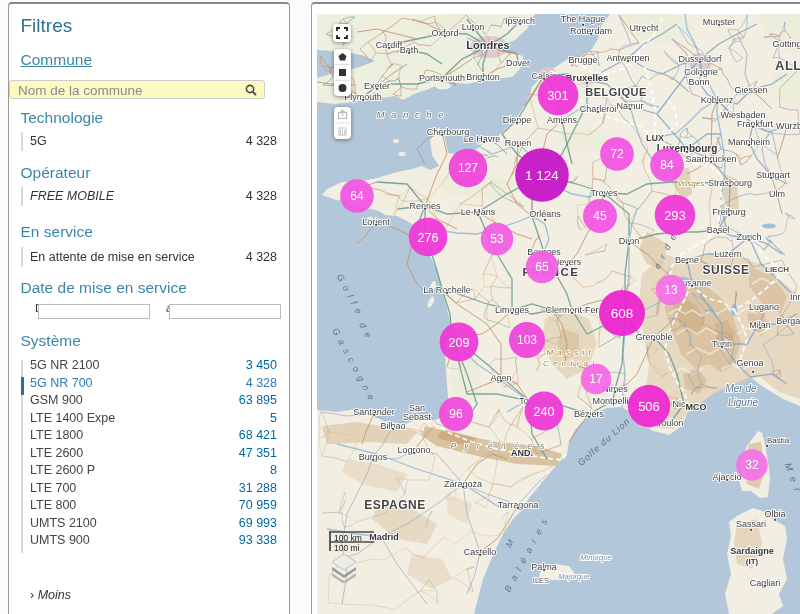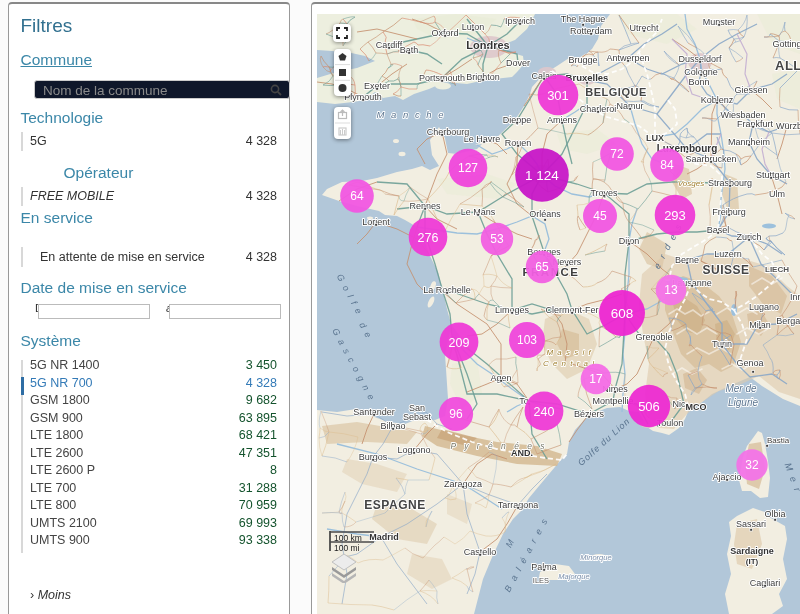--- a/index.html
+++ b/index.html
@@ -12,29 +12,29 @@
 #mapcanvas svg { position:absolute; left:0; top:0; }
 #sidebar {
   position:absolute; left:8px; top:2px; width:282px; height:620px;
   background:#fff; border:1px solid #999; border-top:2px solid #888; border-radius:4px;
 }
 .h1 { position:absolute; left:11.5px; color:#31708f; font-size:19px; }
 .h2 { position:absolute; left:11.5px; color:#3b87a8; font-size:15.5px; }
 .facet-bar { position:absolute; left:12px; width:2px; background:#d8d8d8; }
 .facet-txt { position:absolute; left:21px; font-size:12.5px; color:#333; }
 .facet-cnt { position:absolute; right:12px; font-size:12.5px; color:#333; }
-#searchbox { position:absolute; left:25px; top:76px; width:256px; height:19px; border:1px solid #ccc; border-radius:3px; background:#0f172a; }
+#searchbox { position:absolute; left:0; top:76px; width:256px; height:19px; border:1px solid #ccc; border-radius:3px; background:#fef9c3; }
 #searchbox .ph { position:absolute; left:8px; top:2px; font-size:13.5px; color:#8a8a8a; }
 .mag { position:absolute; right:7px; top:3px; width:12px; height:12px; }
 .dlbl { position:absolute; font-size:11.2px; color:#333;margin-left:12px; }
 .dinput { position:absolute; top:300px; height:15px; border:1px solid #bbb; background:#fff; }
 #syslist { position:absolute; left:0; top:355.5px; width:280px; }
 .srow { position:relative; height:17.56px; }
 .srow .t { position:absolute; left:21px; top:-1.5px; font-size:12.5px; color:#444; }
-.srow .c { position:absolute; right:12px; top:-1.5px; font-size:12.5px; color:#14532d; }
+.srow .c { position:absolute; right:12px; top:-1.5px; font-size:12.5px; color:#0369a1; }
 .srow .b { position:absolute; left:12px; top:0; width:2px; height:17.56px; background:#d8d8d8; }
 .srow.sel .t, .srow.sel .c { color:#337ab7; }
 .srow.sel .b { width:3px; background:#2e6da4; }
 .moins { position:absolute; left:21px; top:584px; font-size:12.5px; color:#333; }
 .ctl { position:absolute; background:#fff; border-radius:4px; box-shadow:0 1px 4px rgba(0,0,0,0.45); }
 </style>
 </head>
 <body>
 <div id="mappanel"></div>
 <div id="mapcanvas">
@@ -1167,54 +1167,54 @@
       <span class="ph">Nom de la commune</span>
     <svg class="mag" viewBox="0 0 12 12">
         <circle cx="5" cy="5" r="3.6" fill="none" stroke="#444" stroke-width="1.6"></circle>
         <line x1="7.8" y1="7.8" x2="11" y2="11" stroke="#444" stroke-width="1.8"></line>
       </svg>
   </div>
   <div class="h2" style="top:105px;">Technologie</div>
   <div class="facet-bar" style="top:128px; height:19px;"></div>
   <div class="facet-txt" style="top:130px;">5G</div>
   <div class="facet-cnt" style="top:130px;">4 328</div>
-  <div class="h2" style="top:160px;margin-left:43px;">Opérateur</div>
+  <div class="h2" style="top:160px;">Opérateur</div>
   <div class="facet-bar" style="top:183px; height:19px;"></div>
   <div class="facet-txt" style="top:185px;font-style:italic;">FREE MOBILE</div>
   <div class="facet-cnt" style="top:185px;">4 328</div>
-  <div class="h2" style="top:205px;">En service</div>
+  <div class="h2" style="top:219px;">En service</div>
   <div class="facet-bar" style="top:243px; height:20px;"></div>
-  <div class="facet-txt" style="top:246px;margin-left:10px;">En attente de mise en service</div>
+  <div class="facet-txt" style="top:246px;">En attente de mise en service</div>
   <div class="facet-cnt" style="top:246px;">4 328</div>
   <div class="h2" style="top:275px;">Date de mise en service</div>
   <div class="dlbl" style="left:14px; top:298px;">Du</div>
   <div class="dinput" style="left:29px; width:112px;"></div>
   <div class="dlbl" style="left:145px; top:298px;font-style:italic;">au</div>
   <div class="dinput" style="left:160px; width:112px;"></div>
   <div class="h2" style="top:328px;">Système</div>
   <div id="syslist">
 <div class="srow">
         <div class="b"></div>
-        <div class="t">5G NR 1400</div>
+        <div class="t">5G NR 2100</div>
         <div class="c">3 450</div>
       </div>
 <div class="srow sel">
         <div class="b"></div>
         <div class="t">5G NR 700</div>
         <div class="c">4 328</div>
       </div>
 <div class="srow">
         <div class="b"></div>
-        <div class="t">GSM 1800</div>
-        <div class="c">9 682</div>
+        <div class="t">GSM 900</div>
+        <div class="c">63 895</div>
       </div>
 <div class="srow">
         <div class="b"></div>
-        <div class="t">GSM 900</div>
-        <div class="c">63 895</div>
+        <div class="t">LTE 1400 Expe</div>
+        <div class="c">5</div>
       </div>
 <div class="srow">
         <div class="b"></div>
         <div class="t">LTE 1800</div>
         <div class="c">68 421</div>
       </div>
 <div class="srow">
         <div class="b"></div>
         <div class="t">LTE 2600</div>
         <div class="c">47 351</div>

